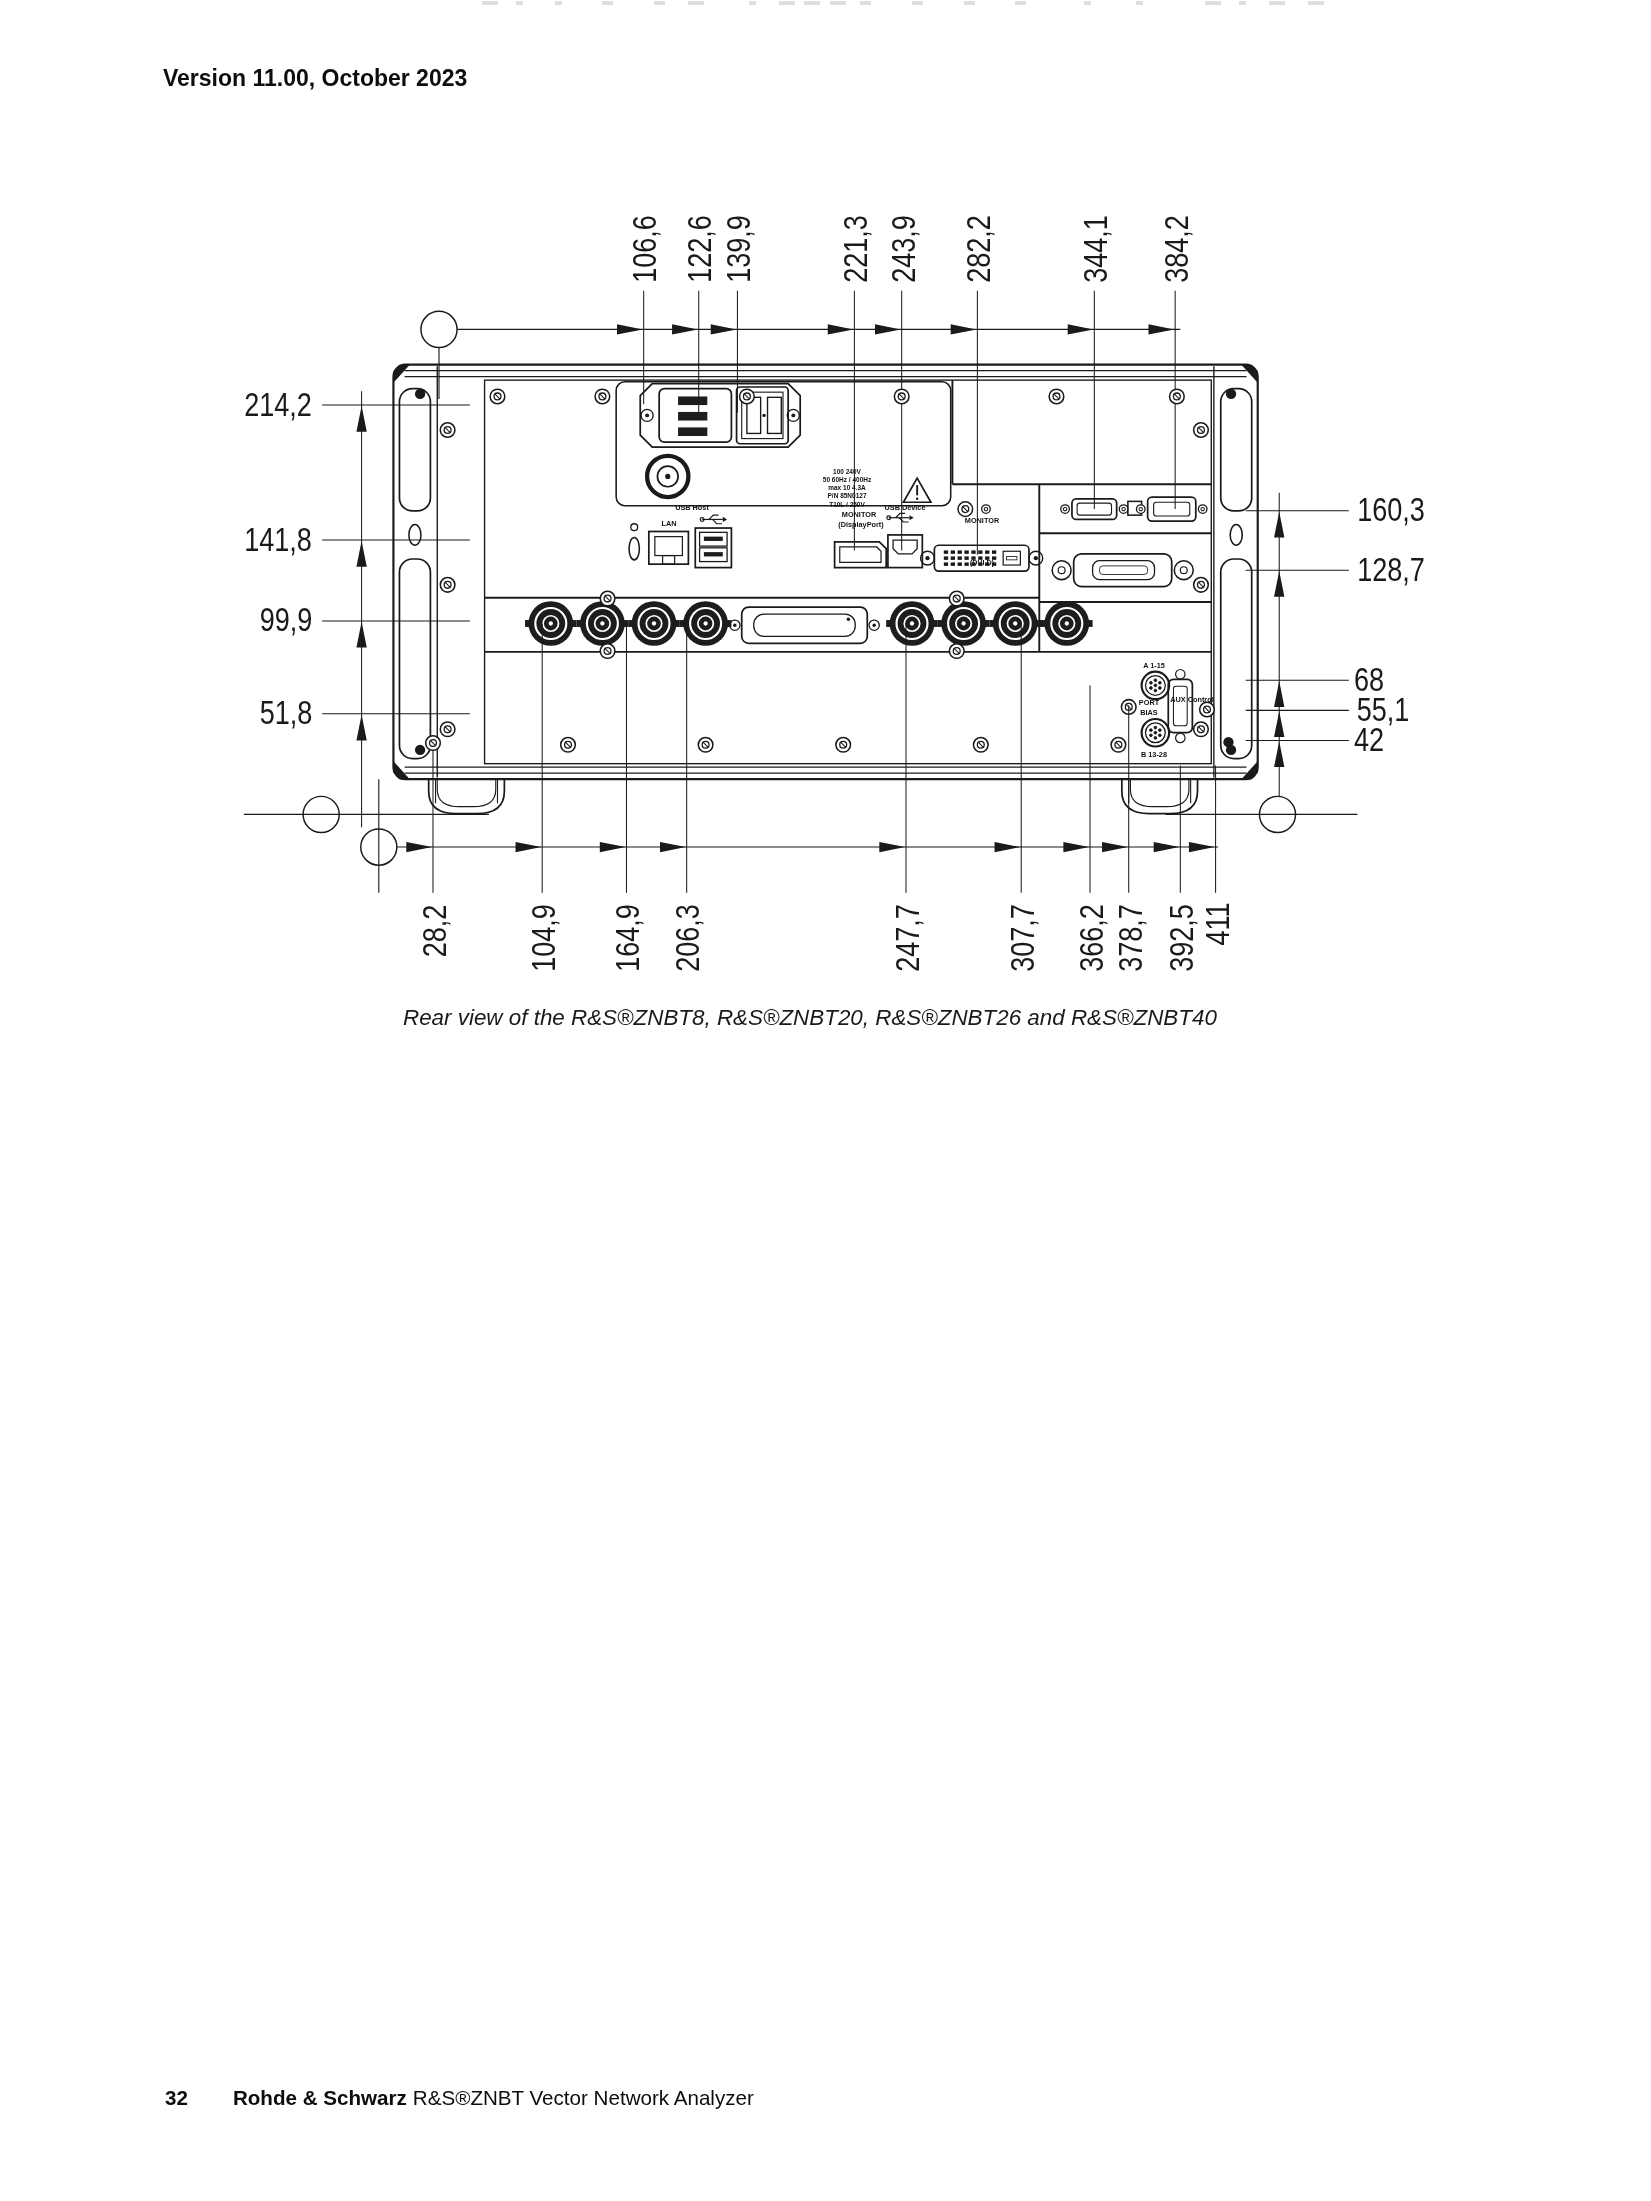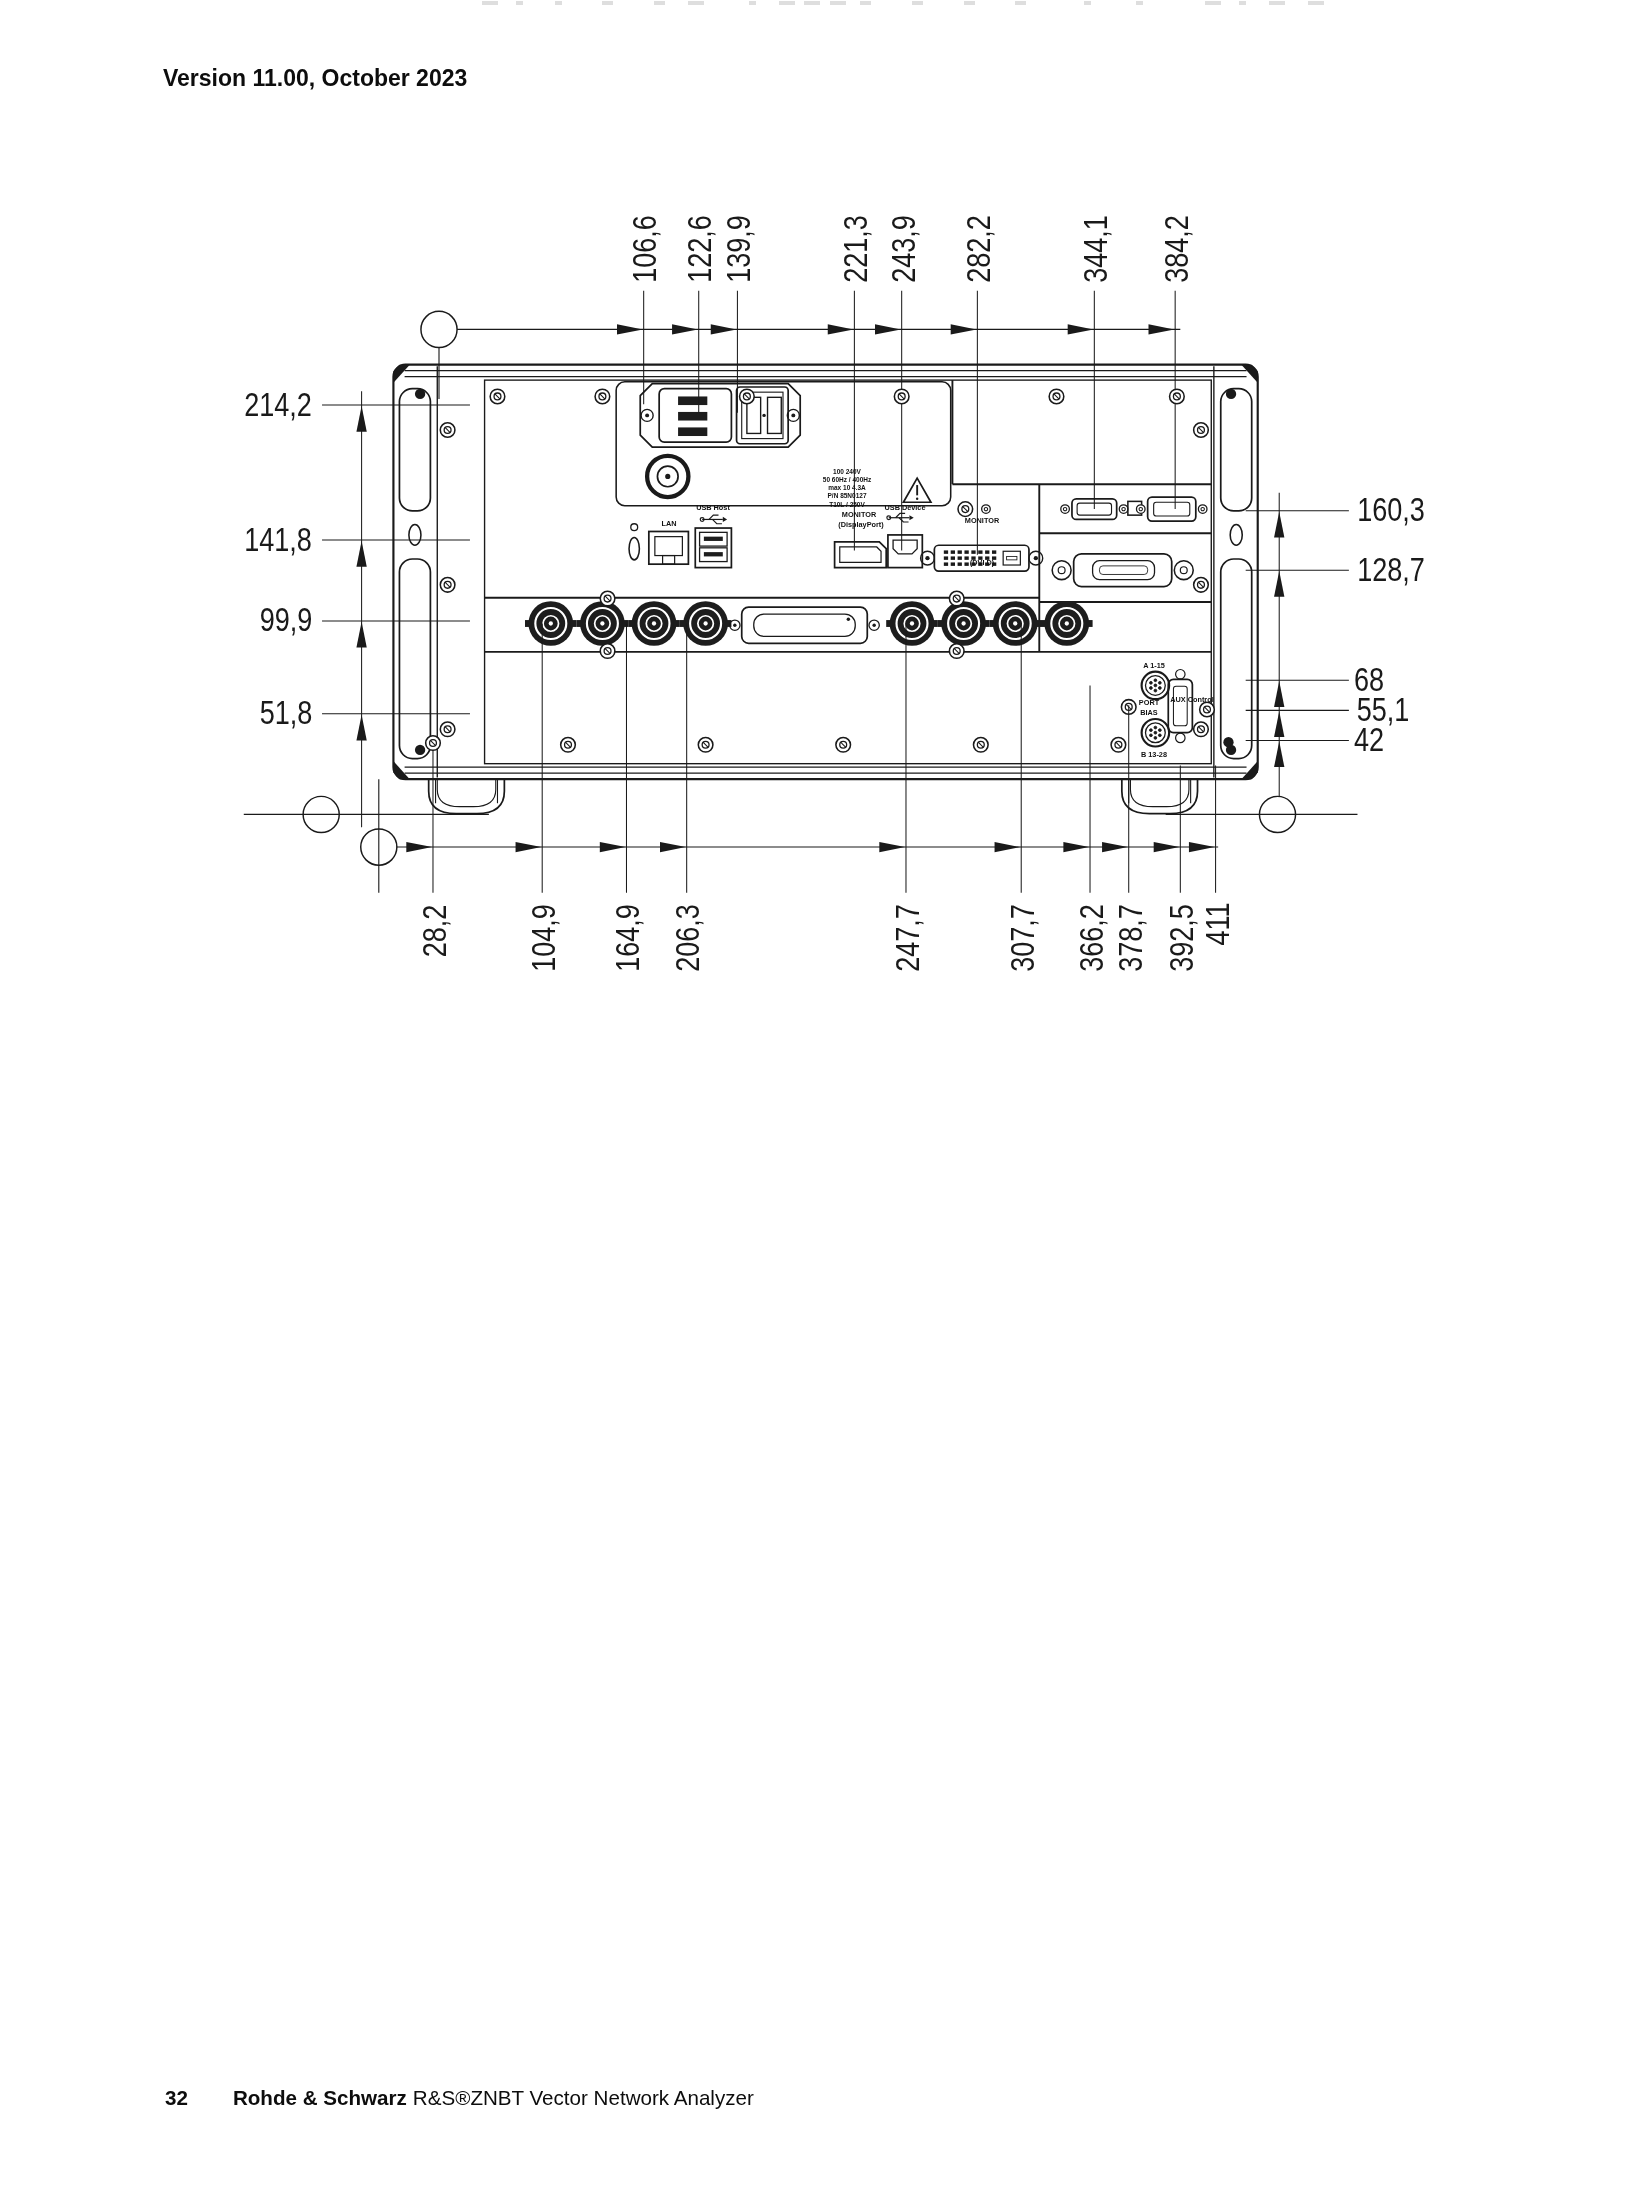--- a/index.html
+++ b/index.html
@@ -394,21 +394,21 @@
           <line x1="1033" y1="602" x2="1057" y2="602"></line>
           <path d="M1041,602 l5,-5 h6"></path>
           <path d="M1045,602 l5,5 h6"></path>
           <circle cx="1033" cy="602" r="2.2"></circle>
           <polygon points="1057,599 1057,605 1062,602" fill="#1a1a1a" stroke="none"></polygon>
         </g>
       </g>
   </svg>
 
   <div class="clabel" style="left:669px;top:520px;">LAN</div>
-  <div class="clabel" style="left:713px;top:504px;text-align:right;">USB Host</div>
+  <div class="clabel" style="left:692px;top:504px;text-align:right;">USB Host</div>
   <div class="clabel" style="left:859px;top:511px;">MONITOR</div>
   <div class="clabel" style="left:861px;top:521px;">(DisplayPort)</div>
   <div class="clabel" style="left:905px;top:504px;">USB Device</div>
   <div class="clabel" style="left:982px;top:517px;">MONITOR</div>
   <div class="clabel" style="left:982px;top:527px;margin-top:32px;">(DVI D)</div>
   <div class="clabel" style="left:1154px;top:662px;">A 1-15</div>
   <div class="clabel" style="left:1192px;top:696px;">AUX Control</div>
   <div class="clabel" style="left:1149px;top:699px;">PORT</div>
   <div class="clabel" style="left:1149px;top:709px;">BIAS</div>
   <div class="clabel" style="left:1154px;top:751px;">B 13-28</div>
@@ -443,18 +443,19 @@
       <div class="dim" style="left: 278px; top: 539px; transform: translate(-50%, -50%) scaleX(0.82);">141,8</div>
       <div class="dim" style="left: 286px; top: 619px; transform: translate(-50%, -50%) scaleX(0.82);">99,9</div>
       <div class="dim" style="left: 286px; top: 712px; transform: translate(-50%, -50%) scaleX(0.82);">51,8</div>
       <div class="dim" style="left: 1391px; top: 509px; transform: translate(-50%, -50%) scaleX(0.82);">160,3</div>
       <div class="dim" style="left: 1391px; top: 569px; transform: translate(-50%, -50%) scaleX(0.82);">128,7</div>
       <div class="dim" style="left: 1369px; top: 679px; transform: translate(-50%, -50%) scaleX(0.82);">68</div>
       <div class="dim" style="left: 1383px; top: 709px; transform: translate(-50%, -50%) scaleX(0.82);">55,1</div>
       <div class="dim" style="left: 1369px; top: 739px; transform: translate(-50%, -50%) scaleX(0.82);">42</div>
     </div>
 
+  <div class="caption">Rear view of the R&amp;S®ZNBT8, R&amp;S®ZNBT20, R&amp;S®ZNBT26 and R&amp;S®ZNBT40</div>
 
   <div class="footer">
     <span class="pg">32</span><span class="brand">Rohde &amp; Schwarz</span><span class="prod">R&amp;S®ZNBT Vector Network Analyzer</span>
   </div>
 </div>
 
 
 </body></html>

